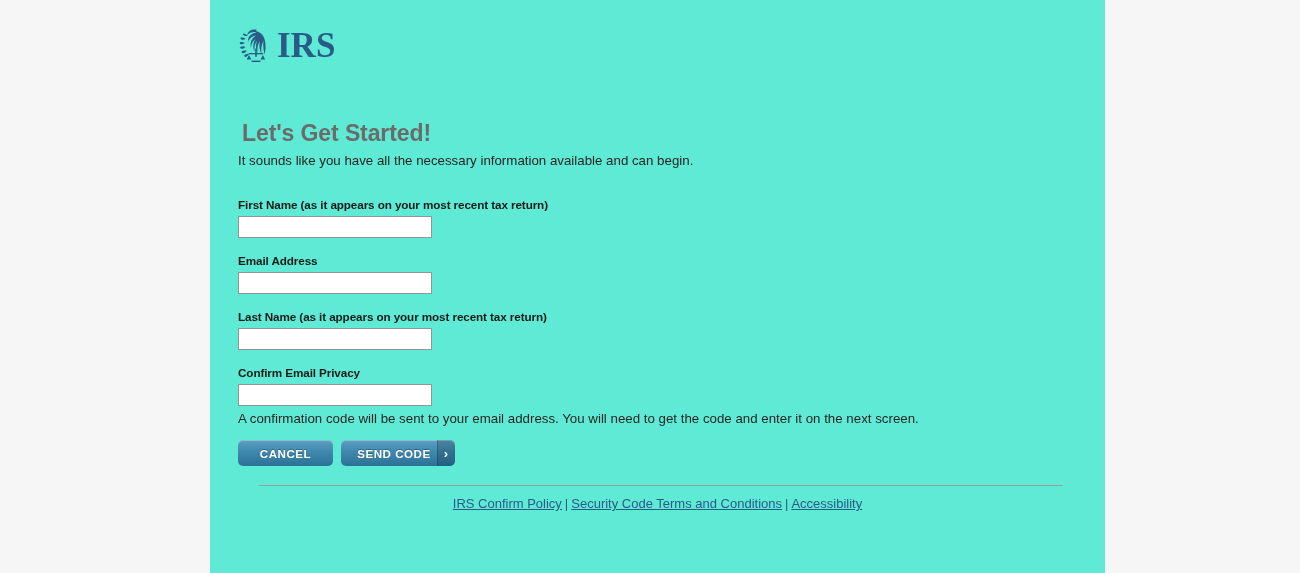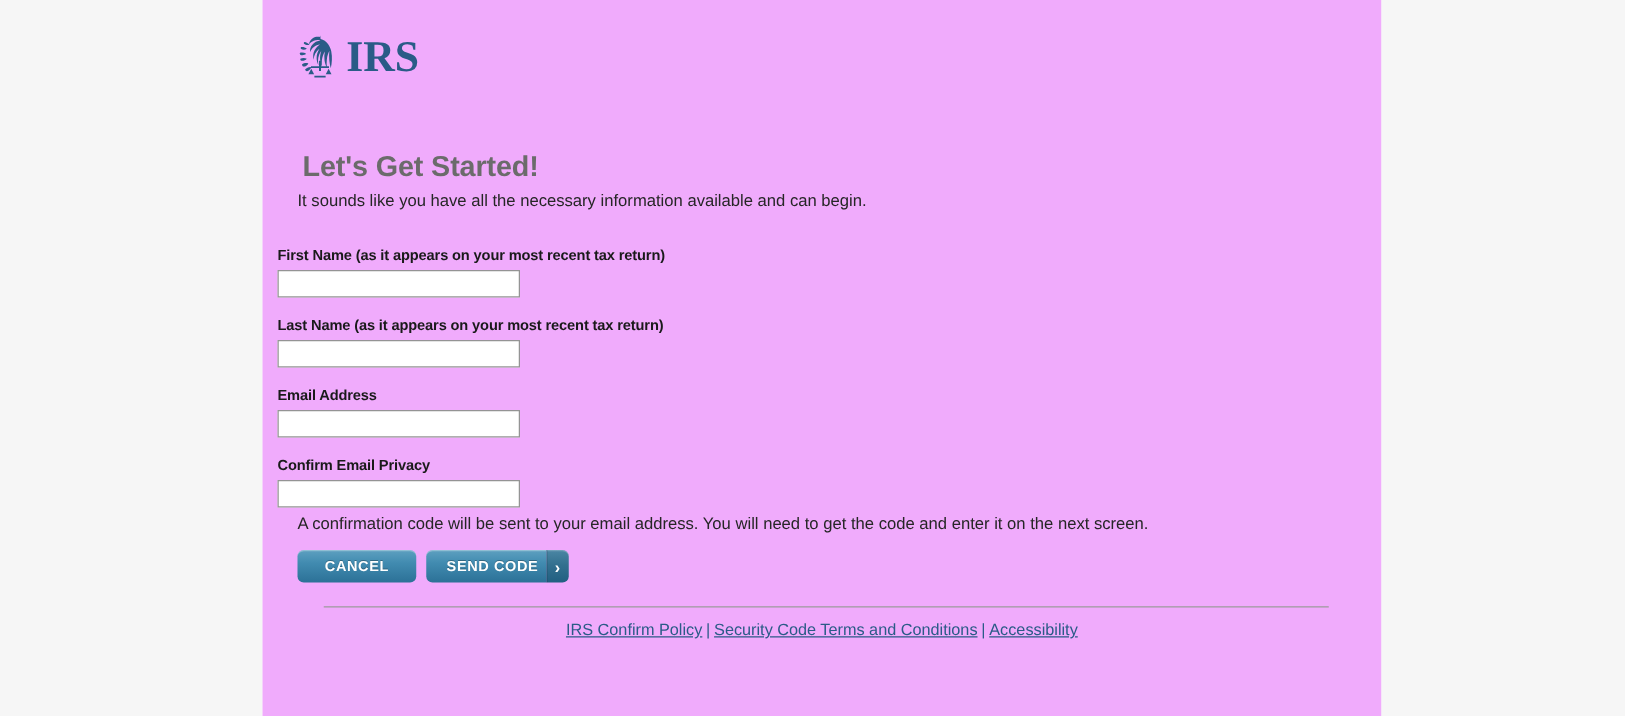--- a/index.html
+++ b/index.html
@@ -31,21 +31,21 @@
   }
   .gutter-left  { left: 0;     width: 210px; }
   .gutter-right { left: 1105px; width: 195px; }
 
   .content-panel {
     position: absolute;
     left: 210px;
     top: 0;
     width: 895px;
     height: 573px;
-    background: #f0abfc;
+    background: #5eead4;
   }
 
   
   .logo-wrap {
     position: absolute;
     left: 26px;
     top: 26px;
     display: flex;
     align-items: center;
     height: 40px;
@@ -82,21 +82,21 @@
     left: 28px;
     top: 153px;
     margin: 0;
     font-size: 13.3px;
     color: #262626;
   }
 
   
   .form-area {
     position: absolute;
-    left: 12px;
+    left: 28px;
     top: 198px;
     width: 700px;
   }
   .field-group { margin-bottom: 16px; }
   .field-group:last-child { margin-bottom: 0; }
 
   .field-label {
     display: block;
     font-size: 11.7px;
     font-weight: bold;
@@ -249,26 +249,26 @@
     <p class="intro-text">It sounds like you have all the necessary information available and can begin.</p>
 
     <div class="form-area">
 
       <div class="field-group">
         <label class="field-label">First Name (as it appears on your most recent tax return)</label>
         <input class="field-input" type="text" value="" style="">
       </div>
 
       <div class="field-group">
+        <label class="field-label">Email Address</label>
+        <input class="field-input" type="text" value="" style="">
+      </div>
+
+      <div class="field-group">
         <label class="field-label">Last Name (as it appears on your most recent tax return)</label>
-        <input class="field-input" type="text" value="" style="">
-      </div>
-
-      <div class="field-group">
-        <label class="field-label">Email Address</label>
         <input class="field-input" type="text" value="" style="">
       </div>
 
       <div class="field-group">
         <label class="field-label">Confirm Email Privacy</label>
         <input class="field-input" type="text" value="" style="">
       </div>
 
     </div>
 

